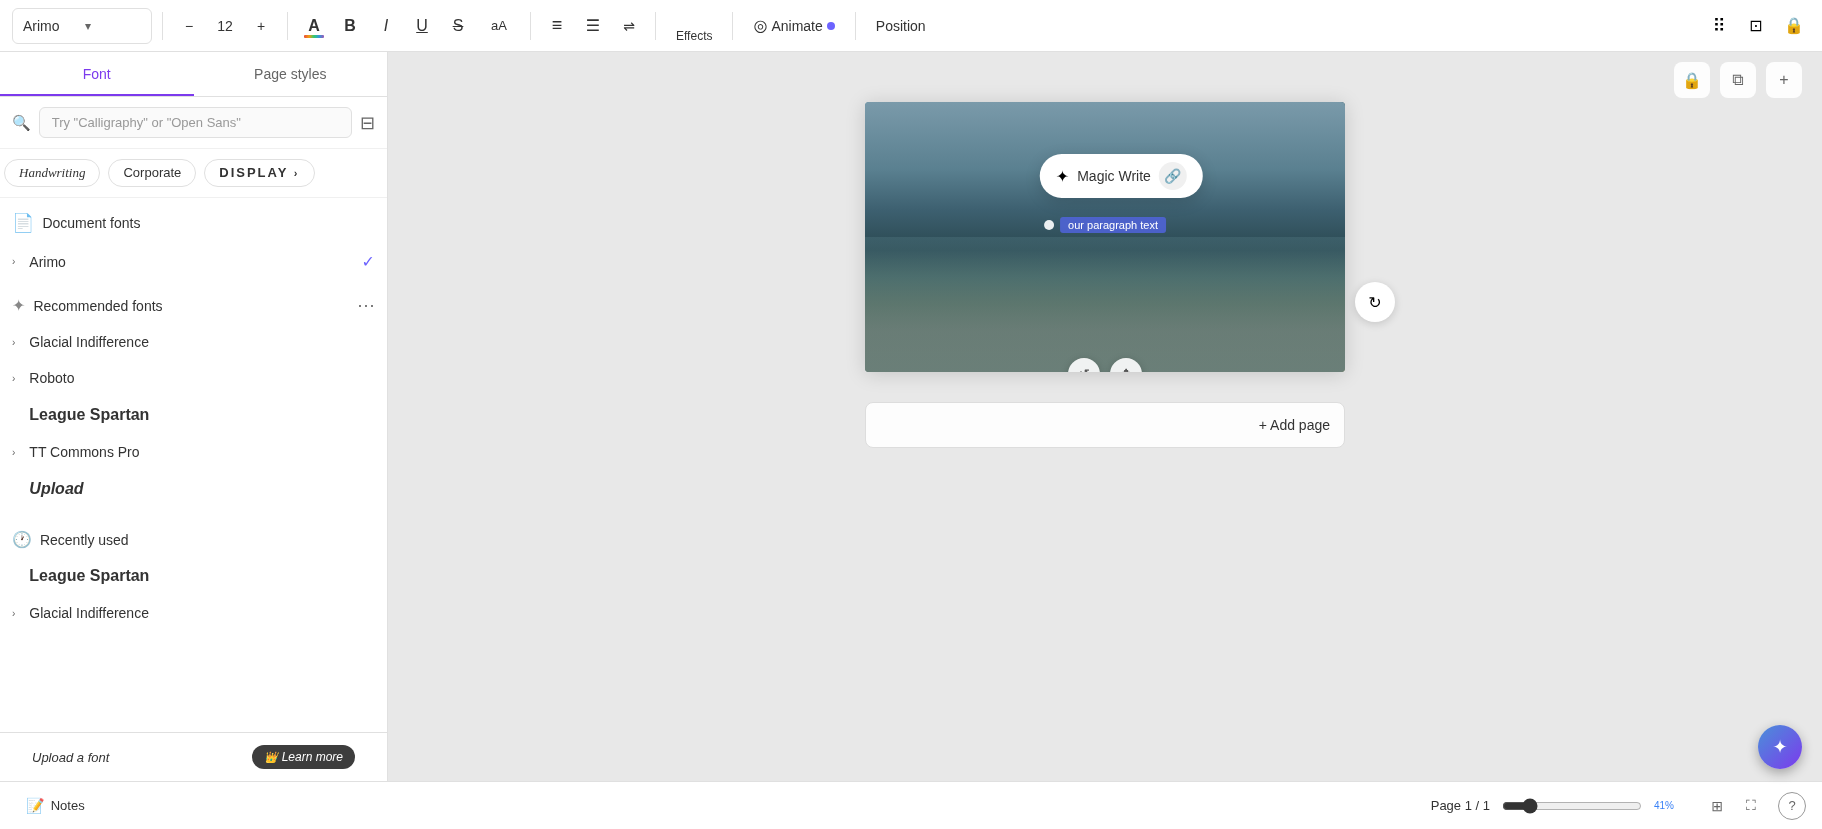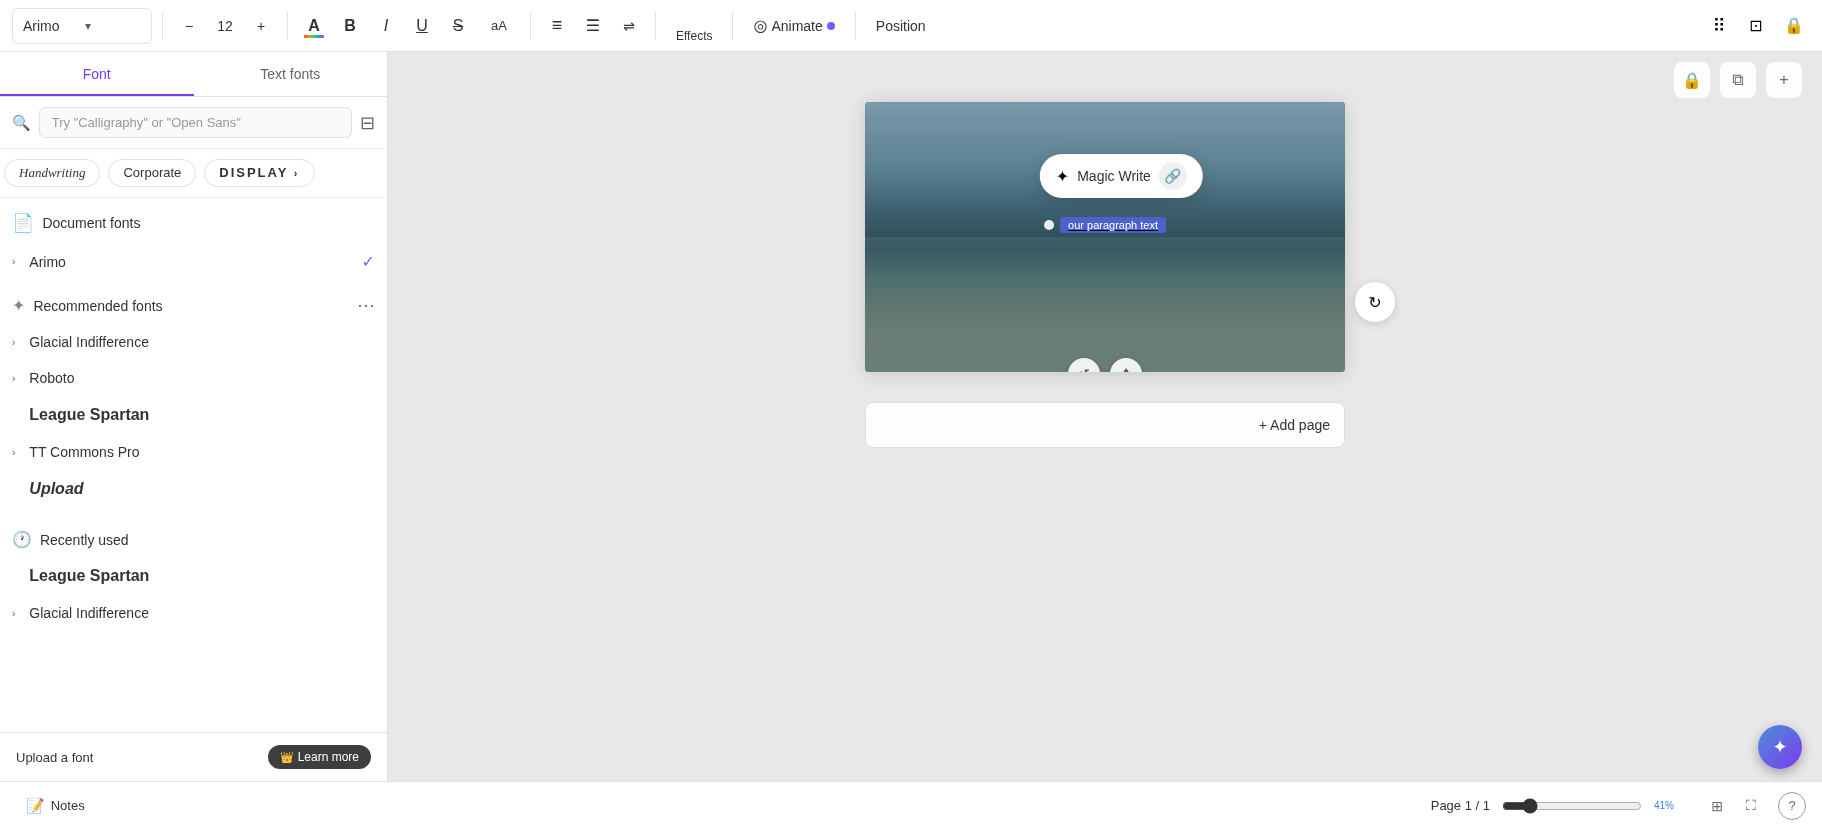--- a/index.html
+++ b/index.html
@@ -112,23 +112,23 @@
     .font-list-item .expand-arrow { font-size: 10px; color: #666; margin-left: -16px; margin-right: 6px; }
     .font-list-item .font-name { font-size: 14px; color: #333; flex: 1; }
     .font-list-item .check-icon { color: #6c63ff; font-size: 16px; }
 
     
     .font-league-spartan { font-weight: 700; font-size: 16px !important; }
     .font-anton { font-weight: 900; font-style: italic; font-size: 16px !important; }
 
     
     .upload-bar {
-      border-top: 1px solid #e0e0e0; padding: 12px 16px;
+      border-top: 1px solid #e0e0e0; padding: 12px 32px;
       display: flex; align-items: center; justify-content: space-between;
-      flex-shrink: 0; background: #fff;
+      flex-shrink: 0; background: #fff; font-style: italic;
     }
     .upload-label { font-size: 13px; color: #333; }
     .learn-more-btn {
       display: flex; align-items: center; gap: 4px; background: #3d3d3d;
       color: #fff; border-radius: 20px; padding: 5px 12px; font-size: 12px;
       cursor: pointer;
     }
 
     
     .canvas-area {
@@ -184,21 +184,21 @@
     }
     .magic-text { font-size: 14px; color: #333; font-weight: 500; }
     .chain-icon {
       width: 28px; height: 28px; background: #f0f0f0; border-radius: 50%;
       display: flex; align-items: center; justify-content: center; font-size: 14px;
     }
 
     
     .slide-text-element {
       position: absolute; top: 115px; left: 50%; transform: translateX(-50%);
-      display: flex; align-items: center; gap: 6px; text-decoration: underline;
+      display: flex; align-items: center; gap: 6px;
     }
     .text-dot { width: 10px; height: 10px; background: rgba(255,255,255,0.9); border-radius: 50%; }
     .slide-paragraph-text {
       background: rgba(80,100,220,0.85); color: #fff; font-size: 11px;
       padding: 2px 8px; border-radius: 3px;
     }
 
     
     .slide-controls {
       position: absolute; bottom: -18px; left: 50%; transform: translateX(-50%);
@@ -352,21 +352,21 @@
 
 <div class="main-layout">
 
   <div class="left-panel">
 
     <div class="panel-tabs">
       <div class="panel-tab active">
         <span>Font</span>
       </div>
       <div class="panel-tab">
-        <span>Text fonts</span>
+        <span>Page styles</span>
       </div>
     </div>
 
     <div class="search-bar">
       <span style="font-size:15px;color:#888;">🔍</span>
       <input class="search-input" type="text" placeholder="Try &quot;Calligraphy&quot; or &quot;Open Sans&quot;" style="">
       <span style="font-size:18px;color:#666;cursor:pointer;">⊟</span>
     </div>
 
     <div class="font-categories">

